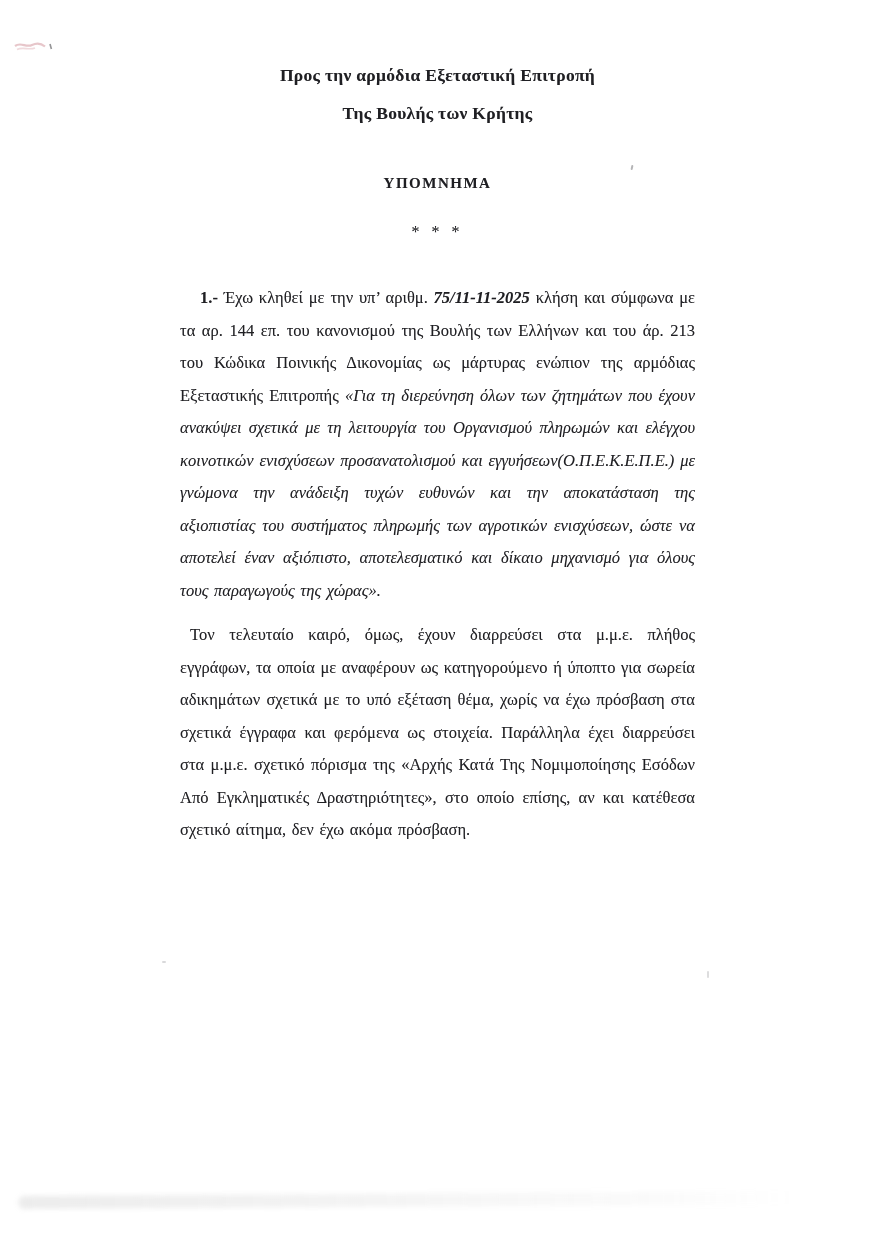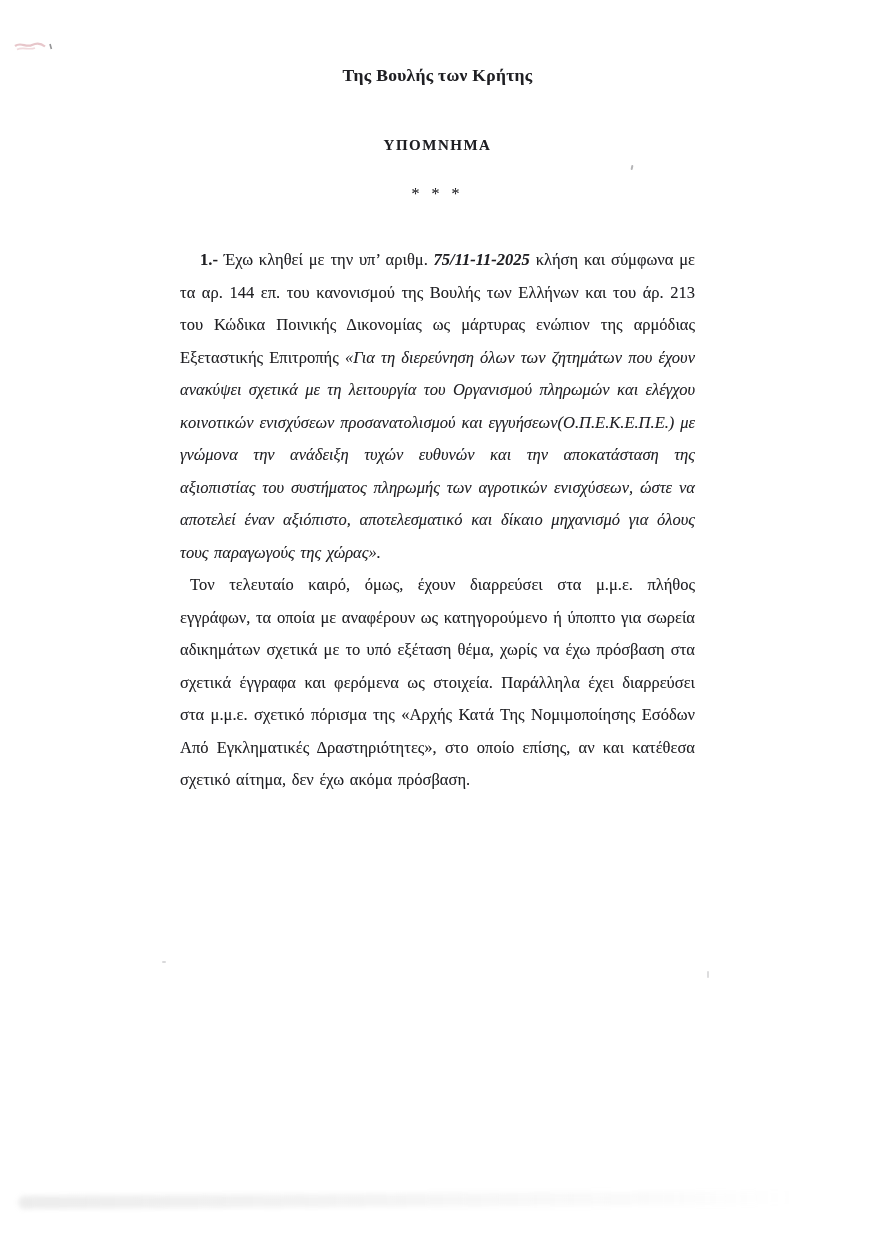--- a/index.html
+++ b/index.html
@@ -46,20 +46,21 @@
     margin-top: 19px;
     letter-spacing: 4px;
     text-shadow: 0 0 0.5px rgba(40,40,40,0.3);
   }
   .body-par {
     font-size: 16.5px;
     line-height: 32.5px;
     text-align: justify;
     text-shadow: 0 0 0.6px rgba(40,40,40,0.32);
     word-spacing: 1.5px;
+    margin-top: 12px;
   }
   .par-0 { margin-top: 26px; text-indent: 20px; }
   .par-1 { margin-top: 35px; text-indent: 20px; }
   .par-2 { text-indent: 10px; }
   .par-3 { text-indent: 20px; }
   .b { font-weight: bold; }
   .i { font-style: italic; }
 
   
   .pencil-mark {
@@ -92,20 +93,21 @@
     border-radius: 7px;
     filter: blur(2.5px);
     transform: rotate(-0.35deg);
     transform-origin: left center;
   }
 </style>
 </head>
 <body>
 
 <div class="page">
+  <div class="hdr">Προς την αρμόδια Εξεταστική Επιτροπή</div>
   <div class="hdr">Της Βουλής των Κρήτης</div>
   <div class="title">ΥΠΟΜΝΗΜΑ</div>
   <div id="doc-body">
       <div class="sep">* * *</div>
       <div class="body-par par-1"><span class="b">1.-</span><span> Έχω κληθεί με την υπ’ αριθμ. </span><span class="b i">75/11-11-2025</span><span> κλήση και σύμφωνα με τα αρ. 144 επ. του κανονισμού της Βουλής των Ελλήνων και του άρ. 213 του Κώδικα Ποινικής Δικονομίας ως μάρτυρας ενώπιον της αρμόδιας Εξεταστικής Επιτροπής </span><span class="i">«Για τη διερεύνηση όλων των ζητημάτων που έχουν ανακύψει σχετικά με τη λειτουργία του Οργανισμού πληρωμών και ελέγχου κοινοτικών ενισχύσεων προσανατολισμού και εγγυήσεων(Ο.Π.Ε.Κ.Ε.Π.Ε.) με γνώμονα την ανάδειξη τυχών ευθυνών και την αποκατάσταση της αξιοπιστίας του συστήματος πληρωμής των αγροτικών ενισχύσεων, ώστε να αποτελεί έναν αξιόπιστο, αποτελεσματικό και δίκαιο μηχανισμό για όλους τους παραγωγούς της χώρας».</span></div>
       <div class="body-par par-2"><span>Τον τελευταίο καιρό, όμως, έχουν διαρρεύσει στα μ.μ.ε. πλήθος εγγράφων, τα οποία με αναφέρουν ως κατηγορούμενο ή ύποπτο για σωρεία αδικημάτων σχετικά με το υπό εξέταση θέμα, χωρίς να έχω πρόσβαση στα σχετικά έγγραφα και φερόμενα ως στοιχεία. Παράλληλα έχει διαρρεύσει στα μ.μ.ε. σχετικό πόρισμα της «Αρχής Κατά Της Νομιμοποίησης Εσόδων Από Εγκληματικές Δραστηριότητες», στο οποίο επίσης, αν και κατέθεσα σχετικό αίτημα, δεν έχω ακόμα πρόσβαση.</span></div>
     </div>
 </div>
 
 <svg class="pencil-mark" viewBox="0 0 48 20" aria-hidden="true">

